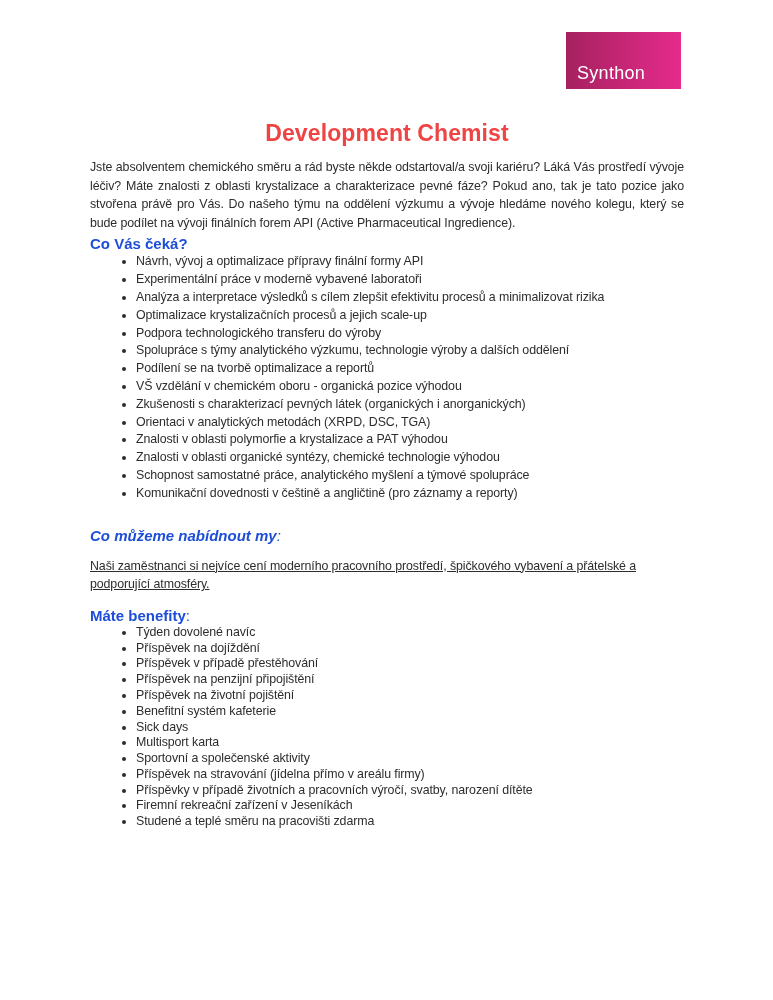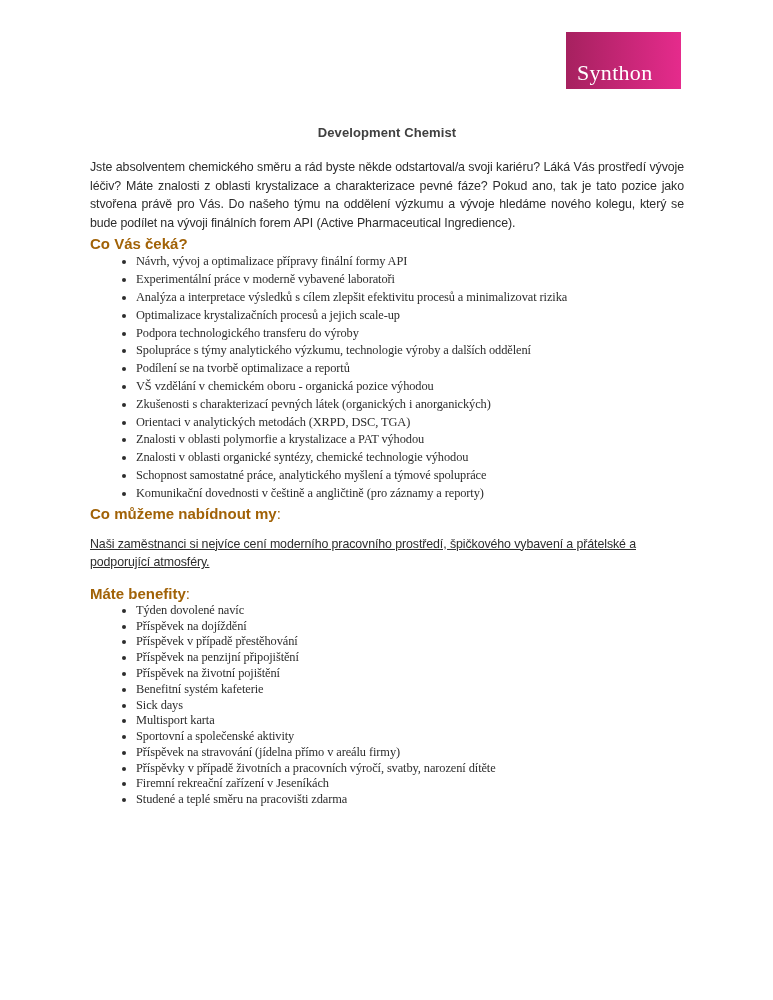--- a/index.html
+++ b/index.html
@@ -13,55 +13,54 @@
   }
   .logo{
     position:absolute;left:566px;top:32px;
     width:115px;height:57px;
     box-sizing:border-box;
     display:flex;align-items:flex-end;
     padding:0 0 6px 11px;
   }
   .logo-text{
     color:#ffffff;
-    font-family:Liberation Serif, serif;
-    font-size:22px;
+    font-family:Liberation Sans, sans-serif;
+    font-size:18px;
     line-height:20px;
     letter-spacing:.3px;
   }
   .content{position:absolute;left:90px;top:0;width:594px;}
   h1,h2,p,ul,li{margin:0;padding:0;}
   .title{
     margin-top:122px;
-    font-size:13px;line-height:22px;
+    font-size:23px;line-height:22px;
     font-weight:700;text-align:center;
-    color:#404040;letter-spacing:.1px;
+    color:#ef4444;letter-spacing:.1px;
   }
   .body-text{
     font-size:12.4px;line-height:18.6px;
     letter-spacing:-0.1px;
     text-align:justify;
   }
   .intro{margin-top:14px;}
   .sec-heading{
     font-size:15px;line-height:18px;
-    font-weight:700;color:#a16207;
+    font-weight:700;color:#1d4ed8;
   }
   .sec-heading .colon{font-weight:400;}
   .h-sec1{margin-top:3px;}
   .h-sec2{margin-top:0;}
-  .h-sec3{margin-top:2px;}
+  .h-sec3{margin-top:24px;font-style:italic;}
   .h-sec4{margin-top:13px;}
   .offer-text{margin-top:12px;text-align:left;text-decoration:underline;}
   ul.bullets{
     list-style:disc outside;
     padding-left:46px;
     font-size:12.4px;
     letter-spacing:-0.1px;
-    font-family:Liberation Serif, serif;
   }
   ul.bullets.wide li{line-height:17.8px;}
   ul.bullets.tight li{line-height:15.8px;}
 </style>
 </head>
 <body>
 
 <div class="page">
 
   <div class="logo" style="background: linear-gradient(90deg, rgb(166, 33, 95) 0%, rgb(229, 43, 140) 100%);">

